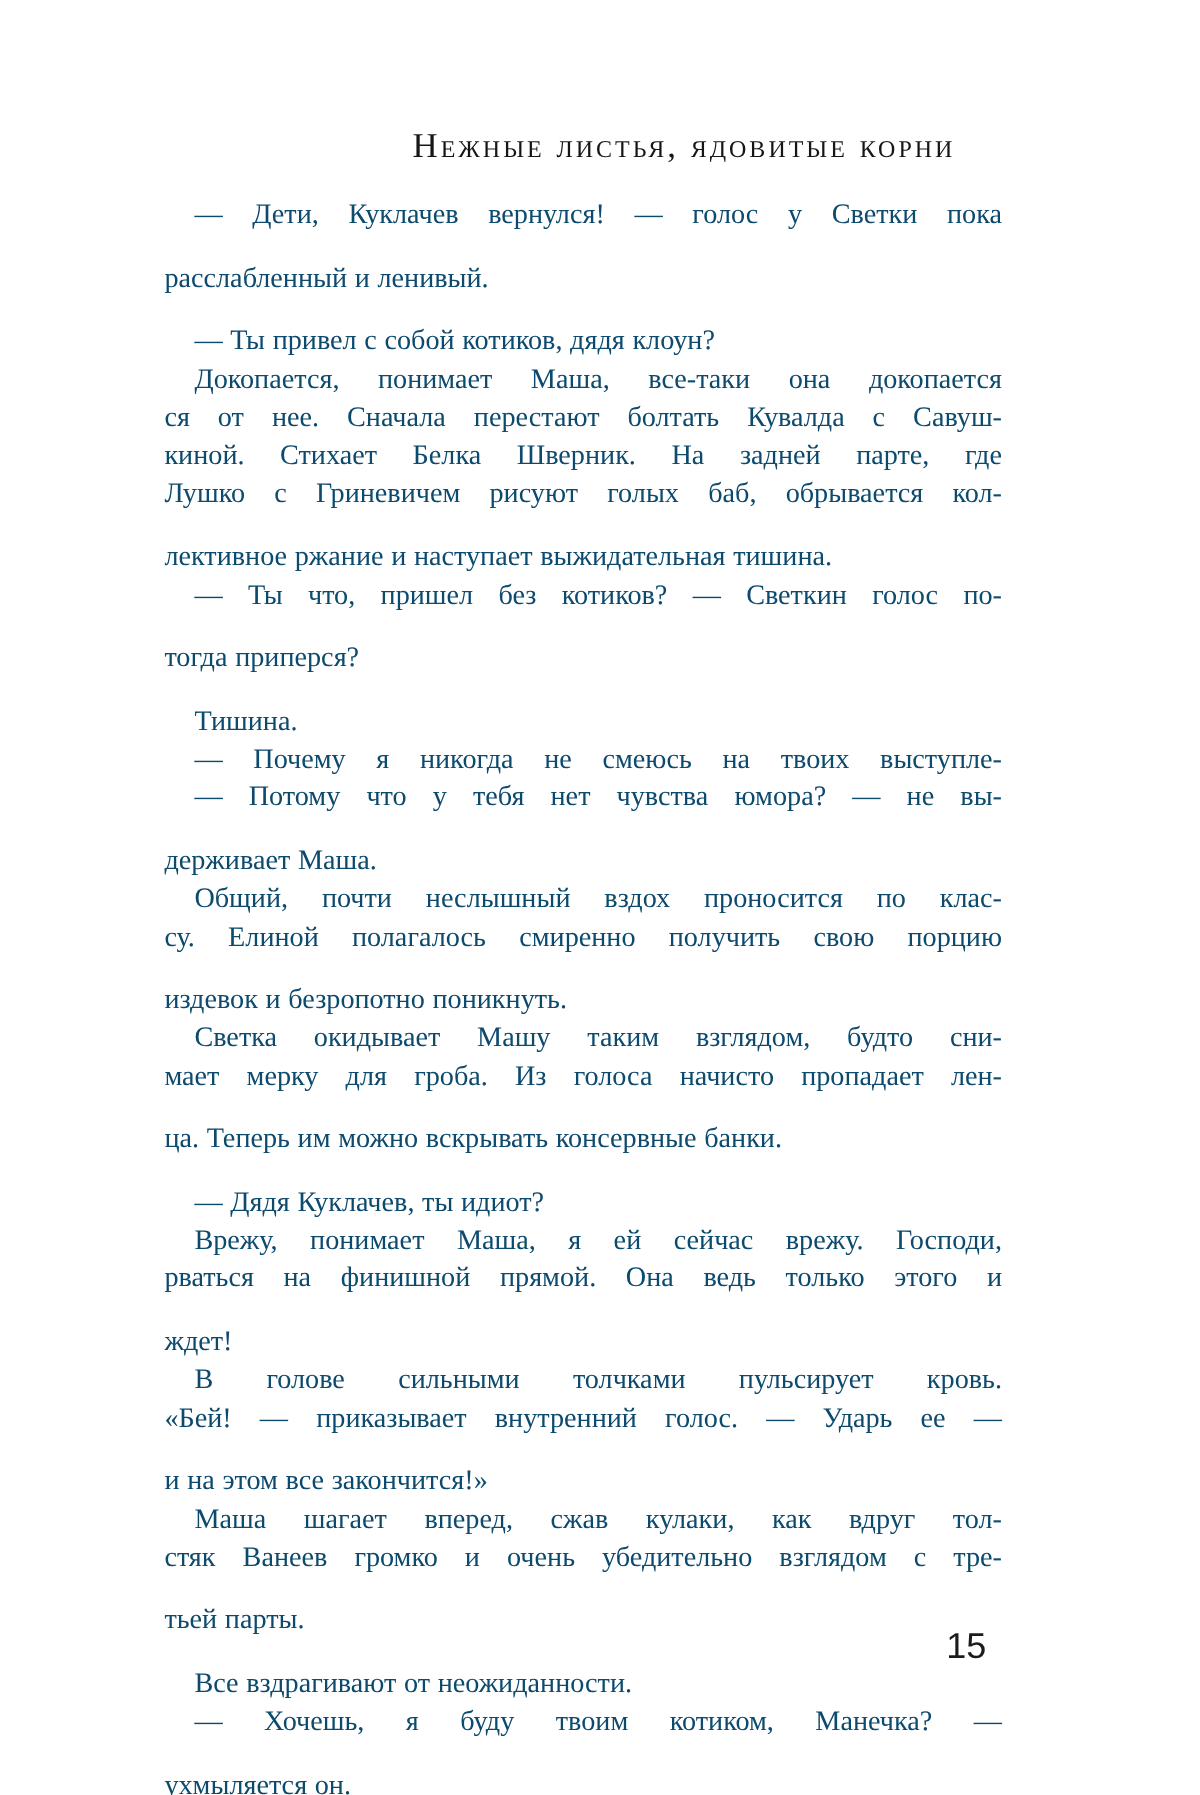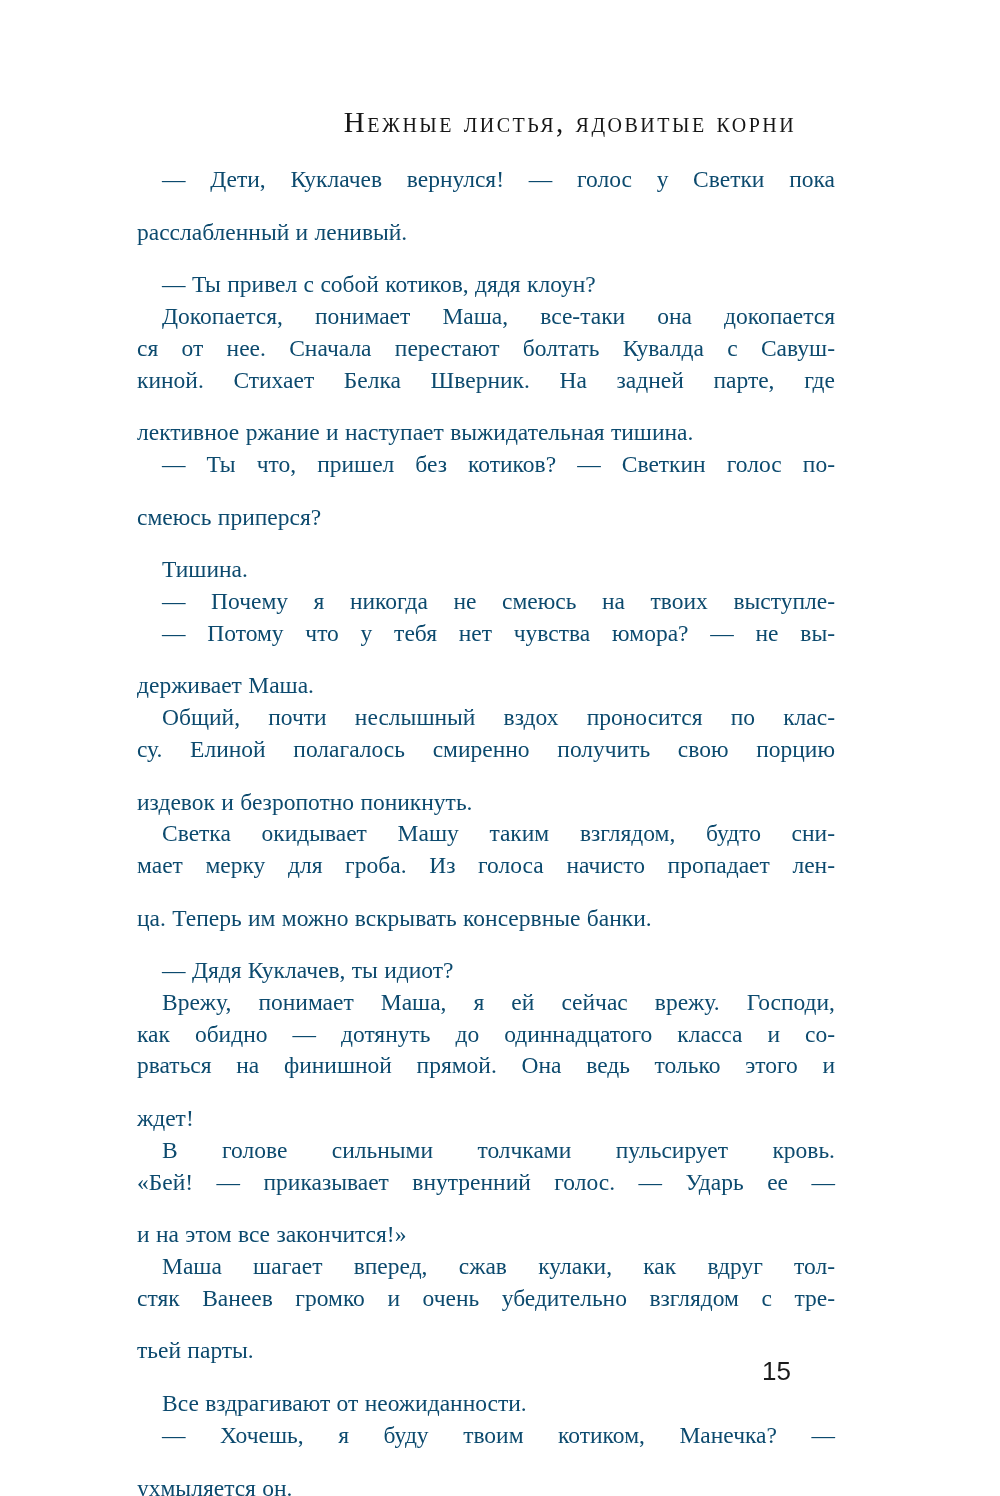--- a/index.html
+++ b/index.html
@@ -46,22 +46,23 @@
     text-align-last: justify;
     word-spacing: 0.5px;
   }
   .line.lastline { text-align-last: left; margin-top: 21px; }
   .line.firstline { text-indent: 25px; }
   .page-number {
     position: absolute;
     top: 1356px;
     left: 762px;
     width: 60px;
+    text-align: right;
     font-family: "Liberation Sans", sans-serif;
-    font-size: 26px;
+    font-size: 30px;
     color: #1b1b1b;
   }
 </style>
 </head>
 <body>
 
 <div class="page">
   <div class="running-header">Нежные листья, ядовитые корни</div>
 
   <div class="bodytext">
@@ -69,25 +70,26 @@
         <div class="line firstline">— Дети, Куклачев вернулся! — голос у Светки пока</div>
         <div class="line lastline">расслабленный и ленивый.</div>
       </div>
       <div class="paragraph">
         <div class="line firstline lastline">— Ты привел с собой котиков, дядя клоун?</div>
       </div>
       <div class="paragraph">
         <div class="line firstline">Докопается, понимает Маша, все-таки она докопается</div>
         <div class="line">ся от нее. Сначала перестают болтать Кувалда с Савуш-</div>
         <div class="line">киной. Стихает Белка Шверник. На задней парте, где</div>
+        <div class="line">Лушко с Гриневичем рисуют голых баб, обрывается кол-</div>
         <div class="line lastline">лективное ржание и наступает выжидательная тишина.</div>
       </div>
       <div class="paragraph">
         <div class="line firstline">— Ты что, пришел без котиков? — Светкин голос по-</div>
-        <div class="line lastline">смеюсь приперся?</div>
+        <div class="line lastline">тогда приперся?</div>
       </div>
       <div class="paragraph">
         <div class="line firstline lastline">Тишина.</div>
       </div>
       <div class="paragraph">
         <div class="line firstline">— Почему я никогда не смеюсь на твоих выступле-</div>
       </div>
       <div class="paragraph">
         <div class="line firstline">— Потому что у тебя нет чувства юмора? — не вы-</div>
         <div class="line lastline">держивает Маша.</div>
@@ -100,21 +102,20 @@
       <div class="paragraph">
         <div class="line firstline">Светка окидывает Машу таким взглядом, будто сни-</div>
         <div class="line">мает мерку для гроба. Из голоса начисто пропадает лен-</div>
         <div class="line lastline">ца. Теперь им можно вскрывать консервные банки.</div>
       </div>
       <div class="paragraph">
         <div class="line firstline lastline">— Дядя Куклачев, ты идиот?</div>
       </div>
       <div class="paragraph">
         <div class="line firstline">Врежу, понимает Маша, я ей сейчас врежу. Господи,</div>
-        <div class="line">как обидно — дотянуть до одиннадцатого класса и со-</div>
         <div class="line">рваться на финишной прямой. Она ведь только этого и</div>
         <div class="line lastline">ждет!</div>
       </div>
       <div class="paragraph">
         <div class="line firstline">В голове сильными толчками пульсирует кровь.</div>
         <div class="line">«Бей! — приказывает внутренний голос. — Ударь ее —</div>
         <div class="line lastline">и на этом все закончится!»</div>
       </div>
       <div class="paragraph">
         <div class="line firstline">Маша шагает вперед, сжав кулаки, как вдруг тол-</div>

